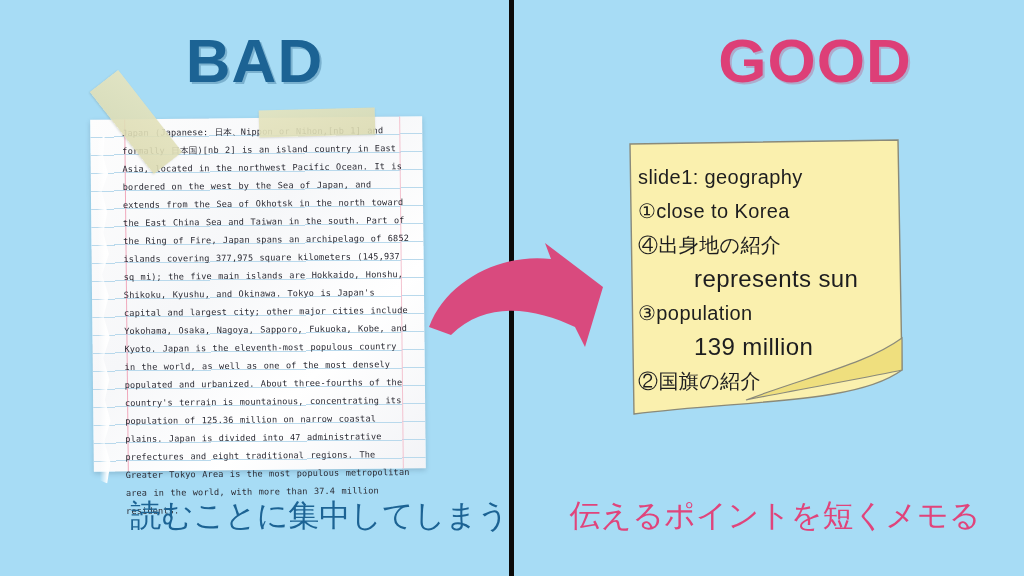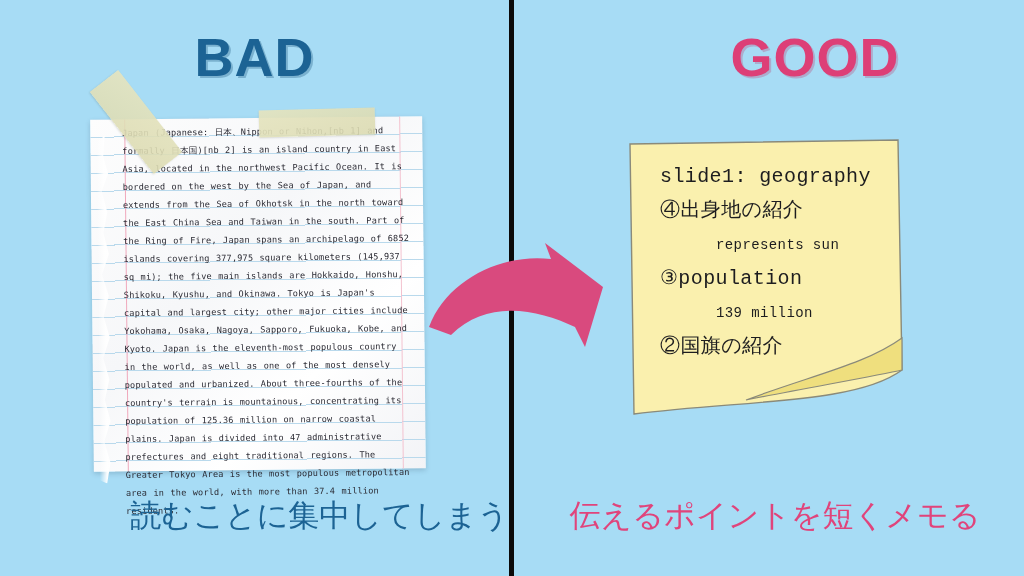--- a/index.html
+++ b/index.html
@@ -23,21 +23,21 @@
   .divider {
     position: absolute;
     left: 509px; top: 0;
     width: 5px; height: 576px;
     background: #0a0a0a;
   }
 
   
   .heading {
     position: absolute;
-    font-size: 54px;
+    font-size: 62px;
     font-weight: bold;
     letter-spacing: 1px;
     line-height: 1;
     white-space: nowrap;
   }
   #heading-bad {
     left: 0; top: 30px;
     width: 509px;
     text-align: center;
     color: #1c6394;
@@ -156,30 +156,30 @@
 
   
   .note-wrap {
     position: absolute;
     left: 626px; top: 138px;
     width: 280px; height: 282px;
   }
   #note-svg { position: absolute; left: 0; top: 0; }
   .note-text {
     position: absolute;
-    left: 34px; top: 22px;
+    left: 12px; top: 22px;
     width: 250px;
-    font-family: Liberation Mono, monospace;
+    font-family: Liberation Sans, sans-serif;
     font-size: 20px;
     line-height: 34px;
     color: #1d1d1f;
     letter-spacing: 0.4px;
   }
   .note-line { white-space: nowrap; }
-  .note-line.indent { padding-left: 56px; font-size: 14px; }
+  .note-line.indent { padding-left: 56px; font-size: 24px; }
 </style>
 </head>
 <body>
 
 <div class="stage">
 
   <div class="heading" id="heading-bad">BAD</div>
 
   <div class="heading" id="heading-good">GOOD</div>
 
@@ -205,20 +205,21 @@
              Z" fill="#d94a7e"></path>
   </svg>
 
   <div class="note-wrap">
     <svg id="note-svg" width="280" height="282" viewBox="0 0 280 282">
       <path d="M4 6 L272 2 L276 232 C 230 266, 120 262, 8 276 Z" fill="#faf0ae" stroke="#8a8a7a" stroke-width="1.4"></path>
       <path d="M276 232 C 250 238, 180 250, 120 262 C 190 236, 240 226, 276 200 Z" fill="#efdf7e" stroke="#8a8a7a" stroke-width="1.2"></path>
     </svg>
     <div class="note-text">
       <div class="note-line">slide1: geography</div>
+      <div class="note-line">①close to Korea</div>
       <div class="note-line">④出身地の紹介</div>
       <div class="note-line indent">represents sun</div>
       <div class="note-line">③population</div>
       <div class="note-line indent">139 million</div>
       <div class="note-line">②国旗の紹介</div>
     </div>
   </div>
 
   <div class="caption" id="caption-bad">読むことに集中してしまう</div>
 

